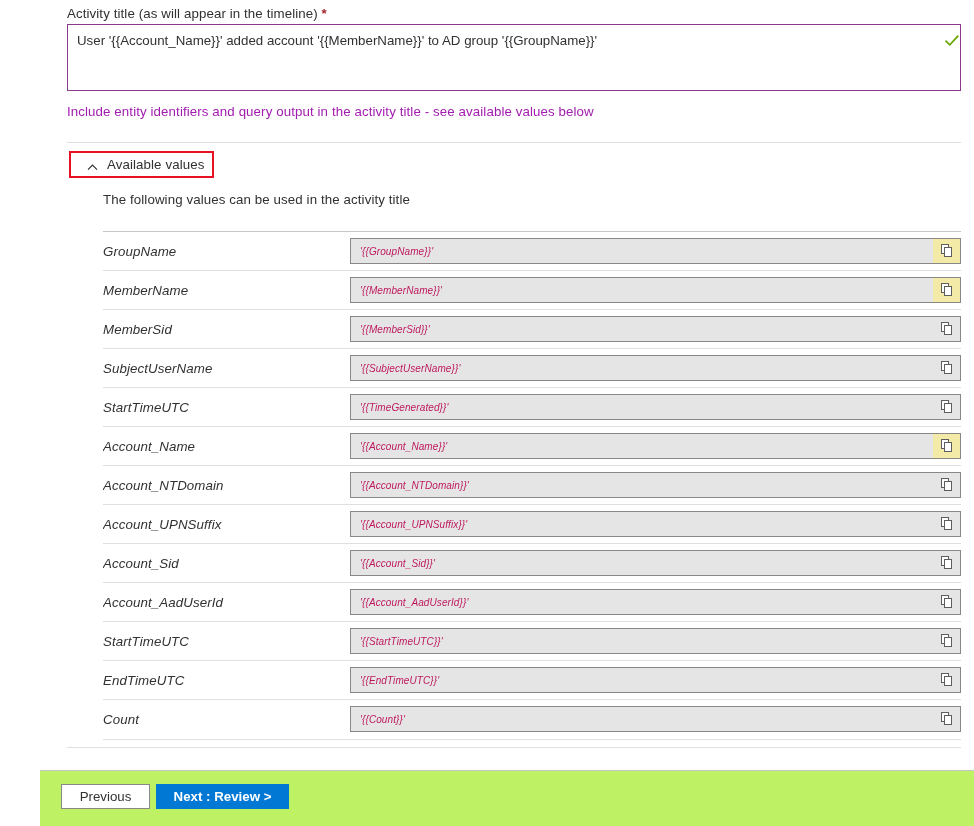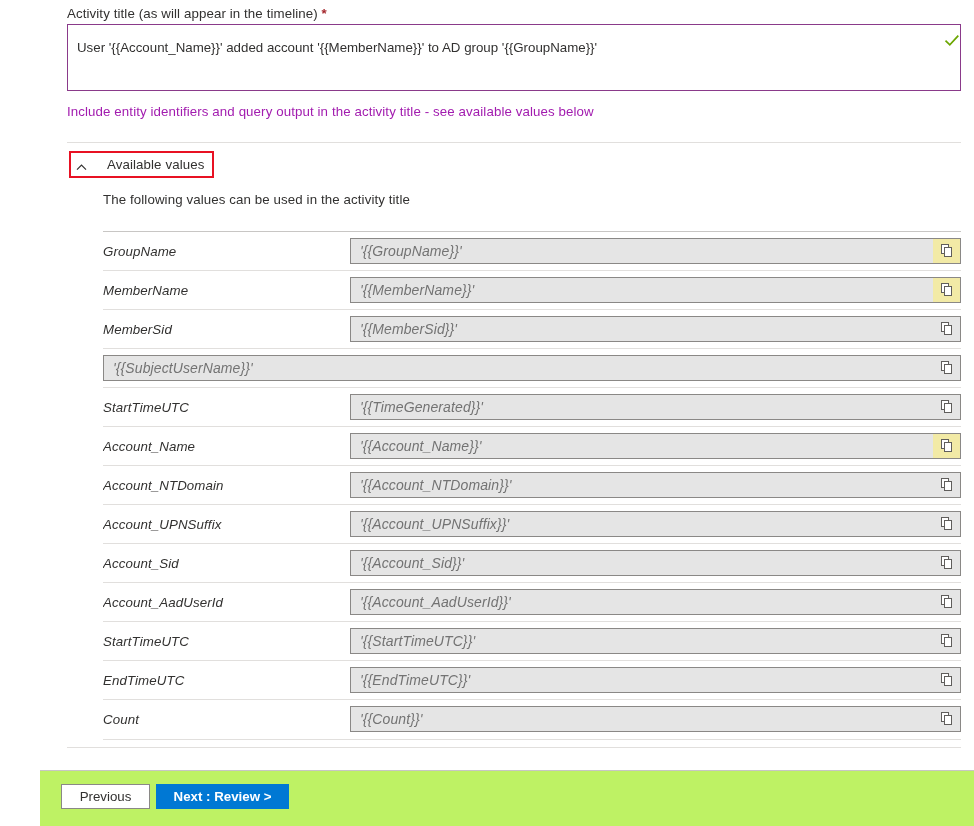--- a/index.html
+++ b/index.html
@@ -39,21 +39,21 @@
     letter-spacing: 0.1px;
   }
   .req-star { color: #a4262c; font-weight: 600; }
 
   .title-textarea {
     position: absolute;
     left: 27px; top: 24px;
     width: 894px; height: 67px;
     border: 1px solid #8a3a8a;
     background: #ffffff;
-    padding: 14px 34px 7px 9px;
+    padding: 7px 34px 7px 9px;
     font-family: "Liberation Sans", sans-serif;
     font-size: 13.3px;
     color: #323130;
     line-height: 17px;
     resize: none;
     outline: none;
     overflow: hidden;
   }
   .title-check {
     position: absolute;
@@ -85,22 +85,22 @@
     width: 145px; height: 27px;
     border: 2px solid #e81123;
     background: #ffffff;
   }
   .avail-inner {
     position: absolute;
     left: 0; top: 0;
     width: 141px; height: 23px;
     display: flex;
     align-items: center;
-    gap: 20px;
-    padding-left: 5px;
+    gap: 9px;
+    padding-left: 16px;
     cursor: pointer;
     background: transparent;
     border: none;
   }
   .chev {
     width: 11px; height: 11px;
     display: block;
     flex: 0 0 auto;
   }
   .avail-label {
@@ -149,22 +149,22 @@
     display: flex;
     align-items: stretch;
     border: 1px solid #8a8886;
     background: #e5e5e5;
   }
   .vrow-value {
     flex: 1 1 auto;
     display: flex;
     align-items: center;
     padding-left: 9px;
-    font-size: 14px;
-    color: #737373;
+    font-size: 10px;
+    color: #be185d;
     letter-spacing: 0.1px;
     white-space: nowrap;
     overflow: hidden;
     background: #e5e5e5;
   }
   .copy-btn {
     flex: 0 0 auto;
     width: 27px;
     display: flex;
     align-items: center;
@@ -327,20 +327,21 @@
             <div class="vrow-value">'{{MemberSid}}'</div>
             <button class="copy-btn">
               <span class="copy-ico"><svg viewBox="0 0 14 14" width="14" height="14" aria-hidden="true">
                   <rect x="1.5" y="0.5" width="7" height="9" fill="#ffffff" stroke="#605e5c" stroke-width="1"></rect>
                   <rect x="4.5" y="3.5" width="7" height="9" fill="#ffffff" stroke="#605e5c" stroke-width="1"></rect>
                 </svg></span>
             </button>
           </div>
         </div>
         <div class="vrow">
+          <div class="vrow-name">SubjectUserName</div>
           <div class="vrow-field">
             <div class="vrow-value">'{{SubjectUserName}}'</div>
             <button class="copy-btn">
               <span class="copy-ico"><svg viewBox="0 0 14 14" width="14" height="14" aria-hidden="true">
                   <rect x="1.5" y="0.5" width="7" height="9" fill="#ffffff" stroke="#605e5c" stroke-width="1"></rect>
                   <rect x="4.5" y="3.5" width="7" height="9" fill="#ffffff" stroke="#605e5c" stroke-width="1"></rect>
                 </svg></span>
             </button>
           </div>
         </div>

